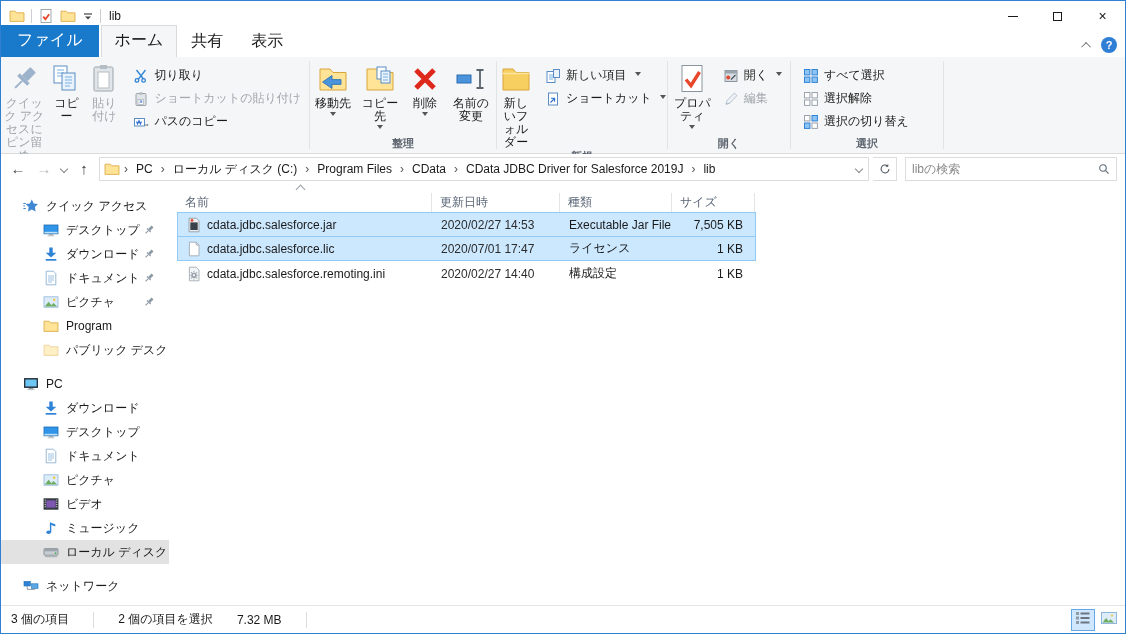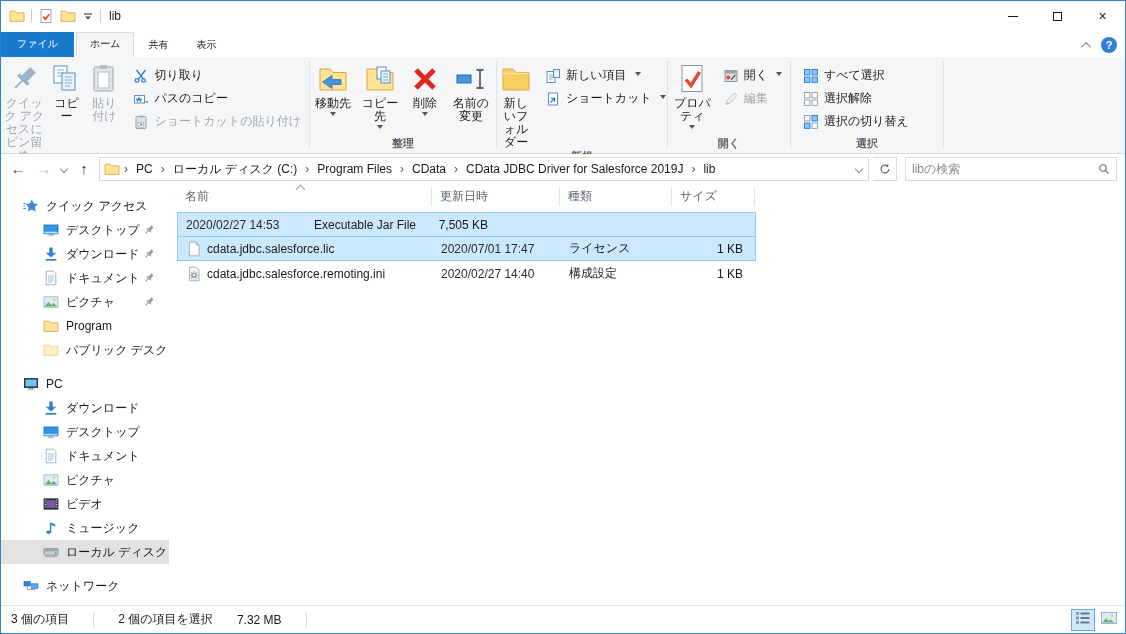--- a/index.html
+++ b/index.html
@@ -13,21 +13,21 @@
   .qat-sep{ width:1px; height:14px; background:#cfcfcf;}
   .title-text{ margin-left:8px; font-size:12px;}
   .win-controls{ margin-left:auto; display:flex; height:30px;}
   .win-btn{ width:45px; height:30px; display:flex; align-items:center; justify-content:center; color:#1a1a1a;}
   .glyph-min{ width:10px; height:1px; background:#1a1a1a;}
   .glyph-max{ width:9px; height:9px; border:1px solid #1a1a1a;}
   .glyph-close{ font-size:14px; line-height:1;}
 
   
   .tabrow{ height:26px; display:flex; align-items:flex-end; background:#fff; flex:0 0 auto; position:relative;}
-  .tab{ padding:4px 14px 5px; font-size:10px;}
+  .tab{ padding:4px 14px 5px; font-size:16px;}
   .tab-file{ background:#1979ca; color:#fff; padding:5px 16px 6px; margin-right:2px;}
   .tab-active{ background:#f5f6f7; border:1px solid #dadbdc; border-bottom:none; padding:4px 13px 6px;}
   .tabrow-right{ position:absolute; right:8px; top:6px; display:flex; align-items:center; gap:10px;}
   .chev-up{ width:7px; height:7px; border-left:1.5px solid #777; border-top:1.5px solid #777; transform:rotate(45deg) translateY(2px);}
   .help-circle{ width:16px; height:16px; border-radius:50%; background:#2f7fd6; color:#fff; font-size:11px; font-weight:bold;
                 display:flex; align-items:center; justify-content:center;}
 
   
   .ribbon{ height:97px; background:#f5f6f7; border-bottom:1px solid #dadbdc; display:flex; flex:0 0 auto;}
   .rgroup{ display:flex; flex-direction:column; padding-top:3px;}
@@ -62,21 +62,21 @@
   
   .main{ flex:1; display:flex; overflow:hidden; background:#fff;}
   .sidebar{ width:168px; flex:0 0 168px; padding-top:10px; overflow:hidden;}
   .srow{ height:24px; display:flex; align-items:center; gap:7px; padding-left:22px; position:relative; white-space:nowrap;}
   .srow.child{ padding-left:42px;}
   .srow .pin{ position:absolute; right:14px; top:6px;}
   .srow.current{ background:#e2e2e2;}
   .ssep{ height:10px;}
 
   .content{ flex:1; padding-left:8px; padding-top:2px; position:relative; overflow:hidden;}
-  .lheader{ display:flex; height:25px; align-items:flex-start; color:#5a6677; position:relative; margin-top:1px;}
+  .lheader{ display:flex; height:25px; align-items:flex-end; color:#5a6677; position:relative; margin-top:1px;}
   .hcell{ height:19px; line-height:19px; padding-left:8px; border-right:1px solid #e3e4e5;}
   .hc-name{ width:255px;} .hc-date{ width:128px;} .hc-type{ width:112px;} .hc-size{ width:83px; text-align:left;}
   .sort-caret{ position:absolute; left:120px; top:-1px; width:7px; height:7px; border-left:1.4px solid #9aa0a6; border-top:1.4px solid #9aa0a6; transform:rotate(45deg);}
   .lrow{ display:flex; height:25px; align-items:center; width:579px; border:1px solid transparent;}
   .lrow.selected{ background:#cce8ff; border-color:#91c9f7;}
   .lrow.selected + .lrow.selected{ border-top-color:#91c9f7; margin-top:-1px;}
   .cell{ padding-left:8px; overflow:hidden; white-space:nowrap;}
   .c-name{ width:255px; display:flex; align-items:center; gap:5px;}
   .c-date{ width:128px; color:#2b2b2b;}
   .c-type{ width:112px;}
@@ -193,43 +193,43 @@
                 <svg class="i16" viewBox="0 0 16 16">
                   <g stroke="#2f83d6" stroke-width="1.3" fill="none">
                     <path d="M3.5 2l7 9M12.5 2l-7 9"></path>
                     <circle cx="4" cy="12.4" r="1.8"></circle>
                     <circle cx="10.6" cy="12.4" r="1.8"></circle>
                   </g>
                 </svg>
               </span>
             <span>切り取り</span>
           </div>
+          <div class="smallbtn disabled">
+            <span>
+                <svg class="i16" viewBox="0 0 16 16">
+                  <rect x="3" y="2.5" width="10" height="12" rx="1" fill="#dfe5e9" stroke="#9aa4aa"></rect>
+                  <rect x="6.5" y="1.2" width="3" height="2.6" fill="#b3bdc3"></rect>
+                  <rect x="5" y="8.5" width="5.5" height="5" fill="#fff" stroke="#9aa4aa" stroke-width=".6"></rect>
+                  <path d="M6.4 12.2l2.3-2.3M6.7 9.9h2v2" stroke="#4d7bd1" fill="none" stroke-width=".9"></path>
+                </svg>
+              </span>
+            <span>ショートカットの貼り付け</span>
+          </div>
           <div class="smallbtn">
             <span>
                 <svg class="i16" viewBox="0 0 16 16">
                   <rect x="1.5" y="4.5" width="10" height="7.5" fill="#fff" stroke="#5b8ec4"></rect>
                   <path d="M3.5 7.5l1.1 2.5 1.4-3.4 1.4 3.4 1.1-2.5" stroke="#2f6fd0" fill="none" stroke-width="1.1"></path>
                   <g fill="#555">
                     <circle cx="13" cy="11" r=".7"></circle>
                     <circle cx="14.6" cy="11" r=".7"></circle>
                   </g>
                 </svg>
               </span>
             <span>パスのコピー</span>
-          </div>
-          <div class="smallbtn disabled">
-            <span>
-                <svg class="i16" viewBox="0 0 16 16">
-                  <rect x="3" y="2.5" width="10" height="12" rx="1" fill="#dfe5e9" stroke="#9aa4aa"></rect>
-                  <rect x="6.5" y="1.2" width="3" height="2.6" fill="#b3bdc3"></rect>
-                  <rect x="5" y="8.5" width="5.5" height="5" fill="#fff" stroke="#9aa4aa" stroke-width=".6"></rect>
-                  <path d="M6.4 12.2l2.3-2.3M6.7 9.9h2v2" stroke="#4d7bd1" fill="none" stroke-width=".9"></path>
-                </svg>
-              </span>
-            <span>ショートカットの貼り付け</span>
           </div>
         </div>
       </div>
       <div class="rlabel">クリップボード</div>
     </div>
     <div class="rsep"></div>
 
     <div class="rgroup" style="width:186px">
       <div class="rbody">
         <div class="bigbtn" style="width:46px">
@@ -675,20 +675,30 @@
     <div class="content">
       <div class="lheader">
         <span class="sort-caret"></span>
         <div class="hcell hc-name">名前</div>
         <div class="hcell hc-date">更新日時</div>
         <div class="hcell hc-type">種類</div>
         <div class="hcell hc-size">サイズ</div>
       </div>
 
       <div class="lrow selected">
+        <div class="cell c-name">
+          <span>
+              <svg class="i16" viewBox="0 0 16 16">
+                <path d="M3 1.2h7.4L13 3.8v11H3z" fill="#eceff1" stroke="#8a949c" stroke-width=".8"></path>
+                <rect x="4.3" y="5.4" width="7.4" height="7.6" fill="#39424b"></rect>
+                <circle cx="6" cy="3.4" r="1.4" fill="#e2492f"></circle>
+              </svg>
+            </span>
+          <span>cdata.jdbc.salesforce.jar</span>
+        </div>
         <div class="cell c-date">2020/02/27 14:53</div>
         <div class="cell c-type">Executable Jar File</div>
         <div class="cell c-size">7,505 KB</div>
       </div>
 
       <div class="lrow selected">
         <div class="cell c-name">
           <span>
               <svg class="i16" viewBox="0 0 16 16">
                 <path d="M3.4 1.2h6.8L13 4v10.8H3.4z" fill="#fff" stroke="#98a2ab" stroke-width=".8"></path>

